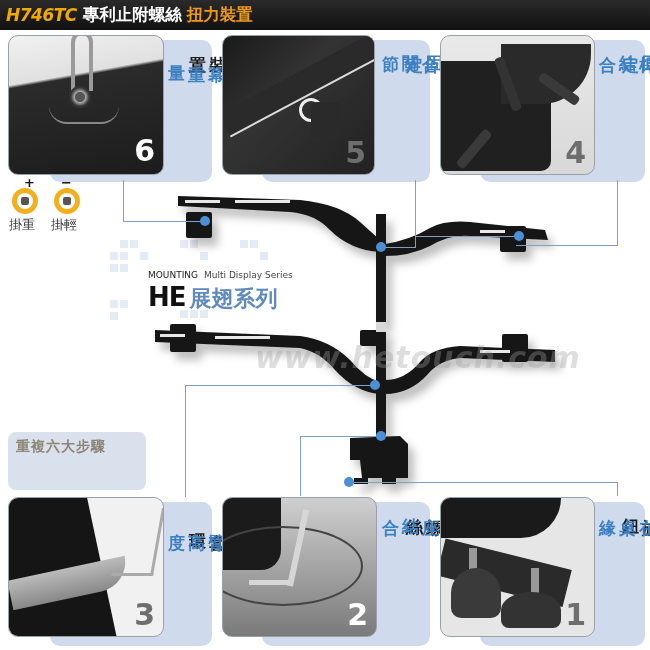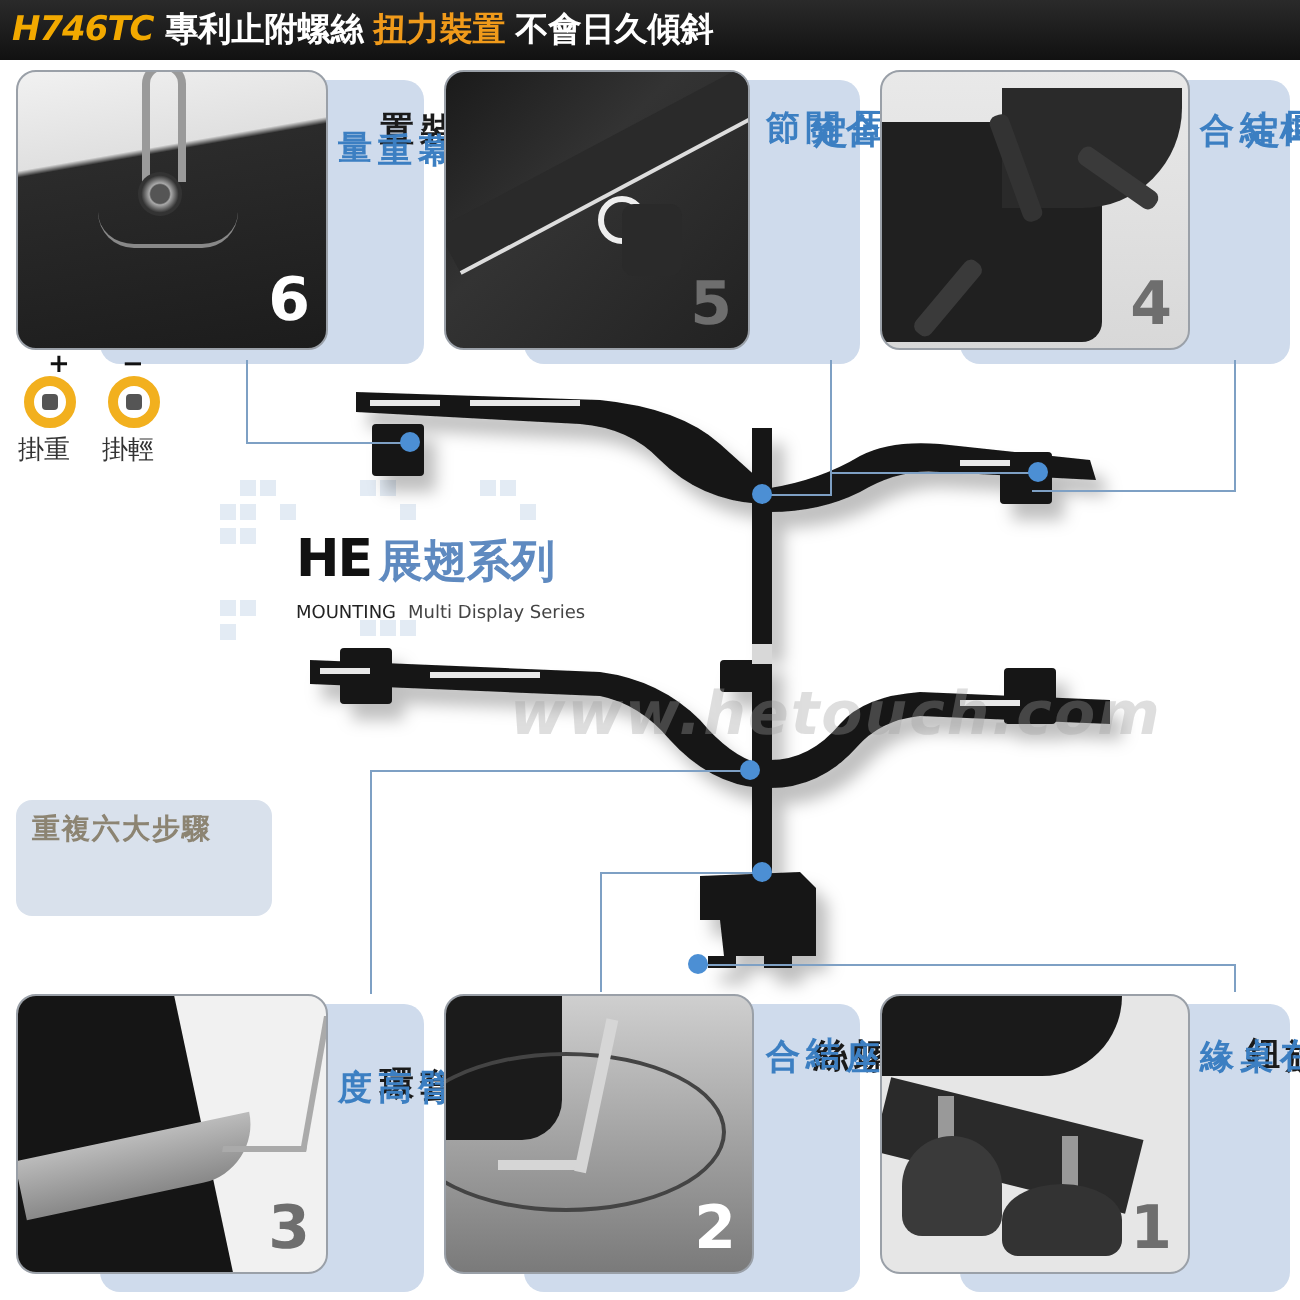--- a/index.html
+++ b/index.html
@@ -36,41 +36,40 @@
   
   .logo { position: absolute; left: 148px; top: 265px; }
   .logo .he { font-family: "DejaVu Sans", sans-serif; font-weight: 900; font-size: 26px; color: #111; letter-spacing: -1px; }
   .logo .series { font-size: 22px; color: #5f8ac0; font-weight: bold; margin-left: 4px; }
   .logo .sub1 { font-family: "DejaVu Sans", sans-serif; font-size: 9px; color: #222; }
   .logo .sub2 { font-family: "DejaVu Sans", sans-serif; font-size: 9px; color: #444; margin-left: 6px; }
 
   .watermark { position: absolute; left: 255px; top: 340px; font-family: "DejaVu Sans", sans-serif; font-style: italic; font-weight: bold; font-size: 30px; color: rgba(160,160,160,0.35); letter-spacing: 1px; }
 
   
-  .summary { position: absolute; left: 8px; top: 400px; width: 128px; height: 58px; background: #d9e1ec; border-radius: 8px; padding: 6px 8px; }
+  .summary { position: absolute; left: 8px; top: 432px; width: 138px; height: 58px; background: #d9e1ec; border-radius: 8px; padding: 6px 8px; }
   .summary .l1 { font-size: 14px; font-weight: bold; color: #8c8472; letter-spacing: 1px; }
   .summary .l2 { font-size: 15px; font-weight: bold; color: #111; letter-spacing: 1px; margin-top: 3px; }
 
   
   .ticon { position: absolute; width: 26px; height: 26px; border-radius: 50%; border: 5px solid #f2b01e; }
   .ticon .hex { position: absolute; left: 4px; top: 4px; width: 8px; height: 8px; background: #555; border-radius: 2px; }
   .tsign { position: absolute; font-family: "DejaVu Sans", sans-serif; font-weight: bold; font-size: 13px; color: #111; }
   .tlabel { position: absolute; font-size: 13px; color: #333; }
 </style>
 </head>
 <body>
 
 <div class="titlebar">
   <span class="model">H746TC</span>
   <span class="seg w">專利</span>
   <span class="seg w">止附螺絲</span>
   <span class="gap"></span>
   <span class="seg o">扭力裝置</span>
   <span class="gap"></span>
-  <span class="seg w">不會日久傾斜</span>
 </div>
 
 <div>
   <div class="sq" style="left:120px;top:240px"></div>
     <div class="sq" style="left:130px;top:240px"></div>
   <div class="sq" style="left:110px;top:252px"></div>
     <div class="sq" style="left:120px;top:252px"></div>
     <div class="sq" style="left:140px;top:252px"></div>
   <div class="sq" style="left:110px;top:264px"></div>
     <div class="sq" style="left:120px;top:264px"></div>
@@ -135,22 +134,22 @@
 </div>
 <div>
   <span class="tsign" style="left:61px;top:175px;">−</span>
   <div class="ticon" style="left:54px;top:188px;">
       <div class="hex"></div>
     </div>
   <span class="tlabel" style="left:51px;top:216px;font-family:Liberation Serif, serif;">掛輕</span>
 </div>
 
 <div class="logo">
+  <div style="margin-top:-2px;"><span class="sub1">MOUNTING</span><span class="sub2">Multi Display Series</span></div>
   <div><span class="he">HE</span><span class="series">展翅系列</span></div>
-  <div style="margin-top:-2px;"><span class="sub1">MOUNTING</span><span class="sub2">Multi Display Series</span></div>
 </div>
 
 <svg style="position:absolute;left:0;top:0;" width="650" height="650">
   <defs>
     <filter id="sh" x="-10%" y="-10%" width="130%" height="140%">
         <feDropShadow dx="6" dy="8" stdDeviation="4" flood-color="#000" flood-opacity="0.25"></feDropShadow>
       </filter>
   </defs>
   <g filter="url(#sh)" fill="#151515">
 

